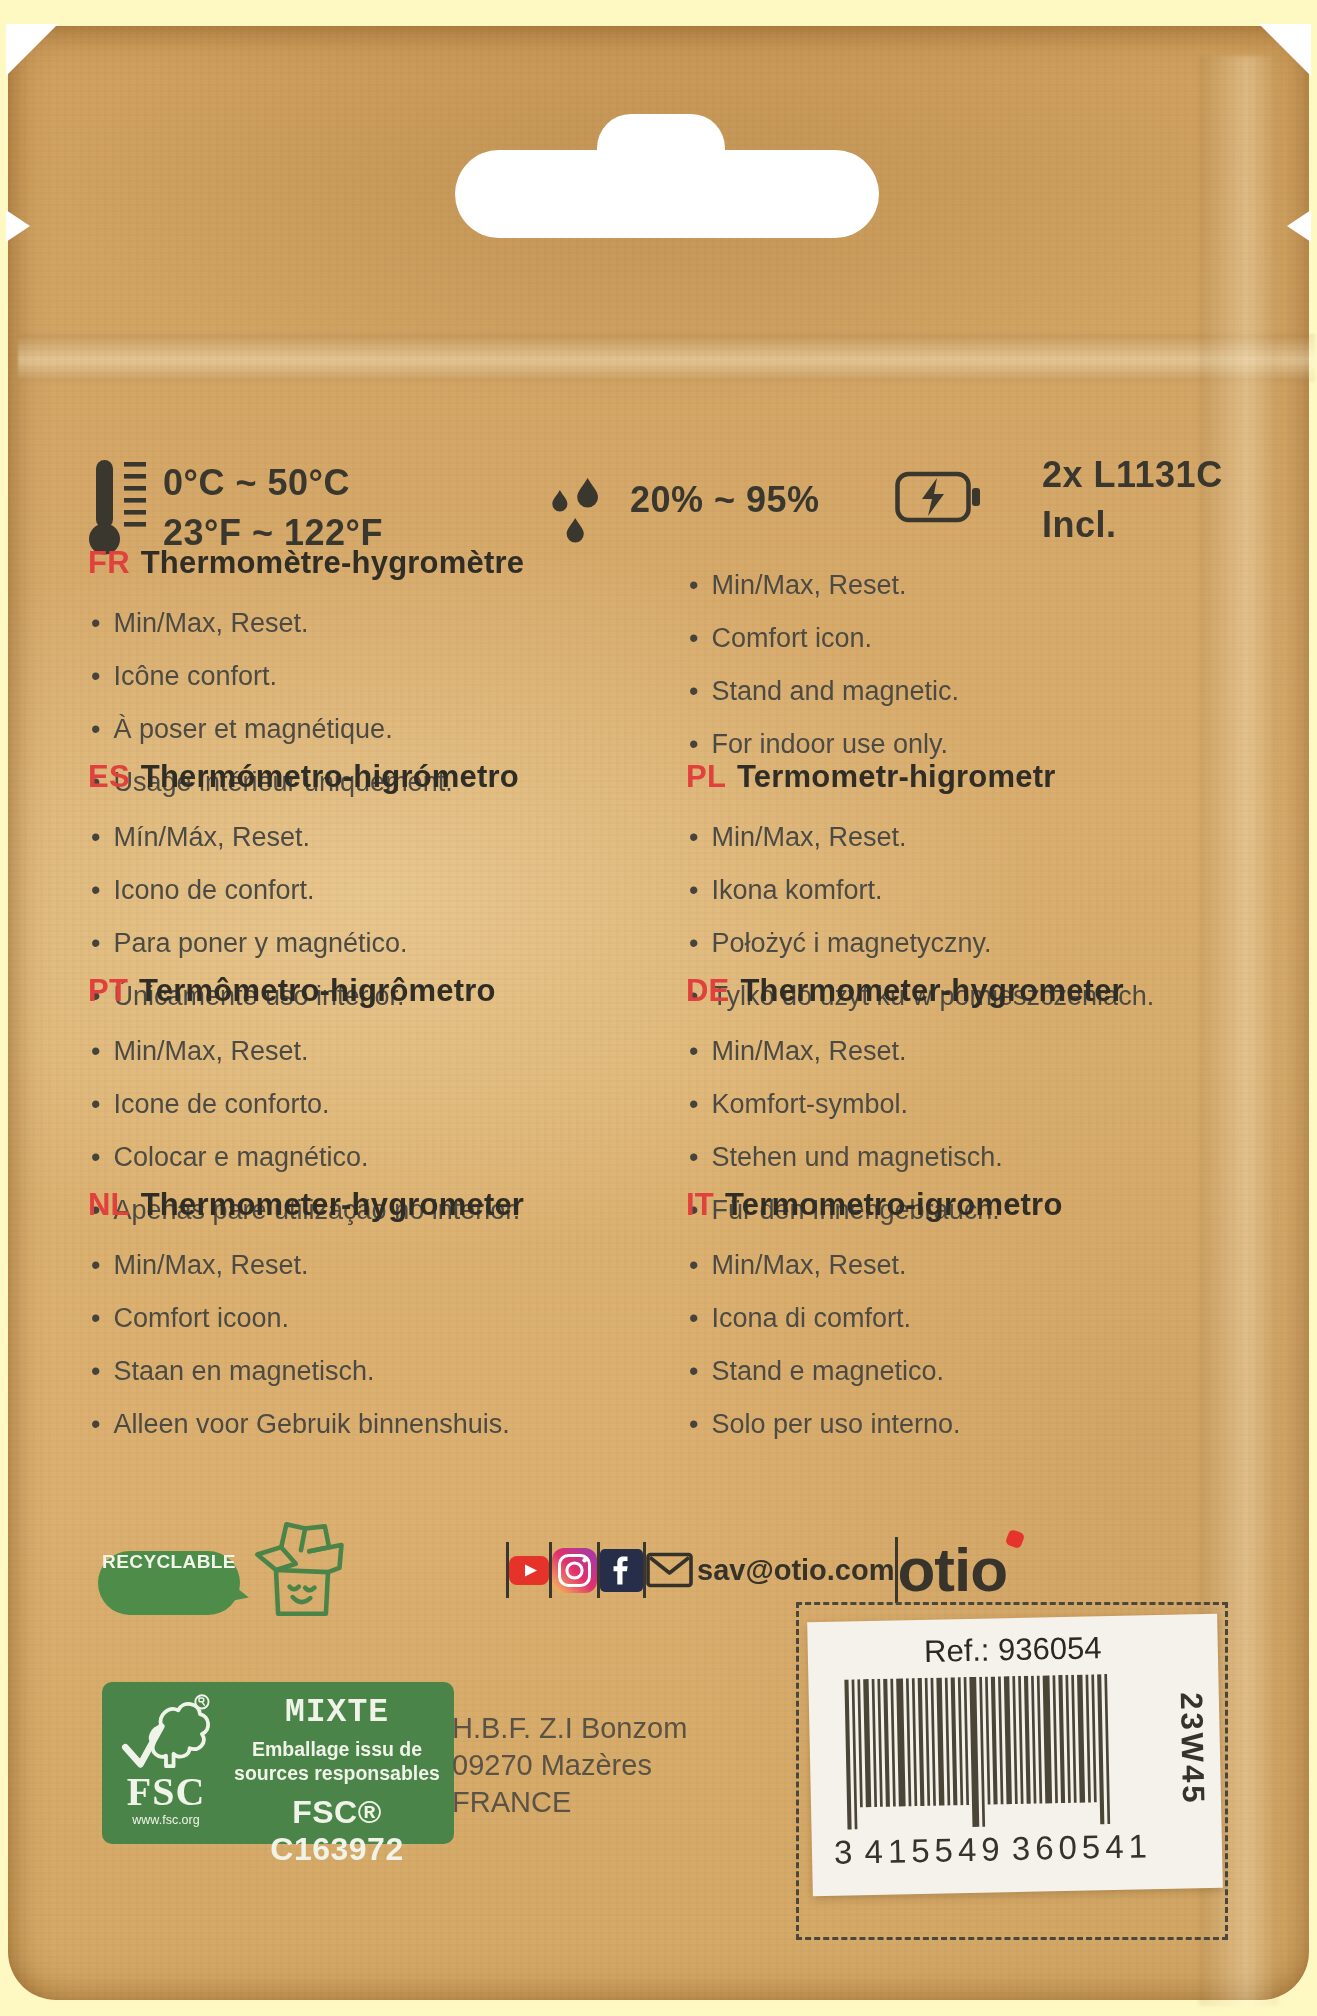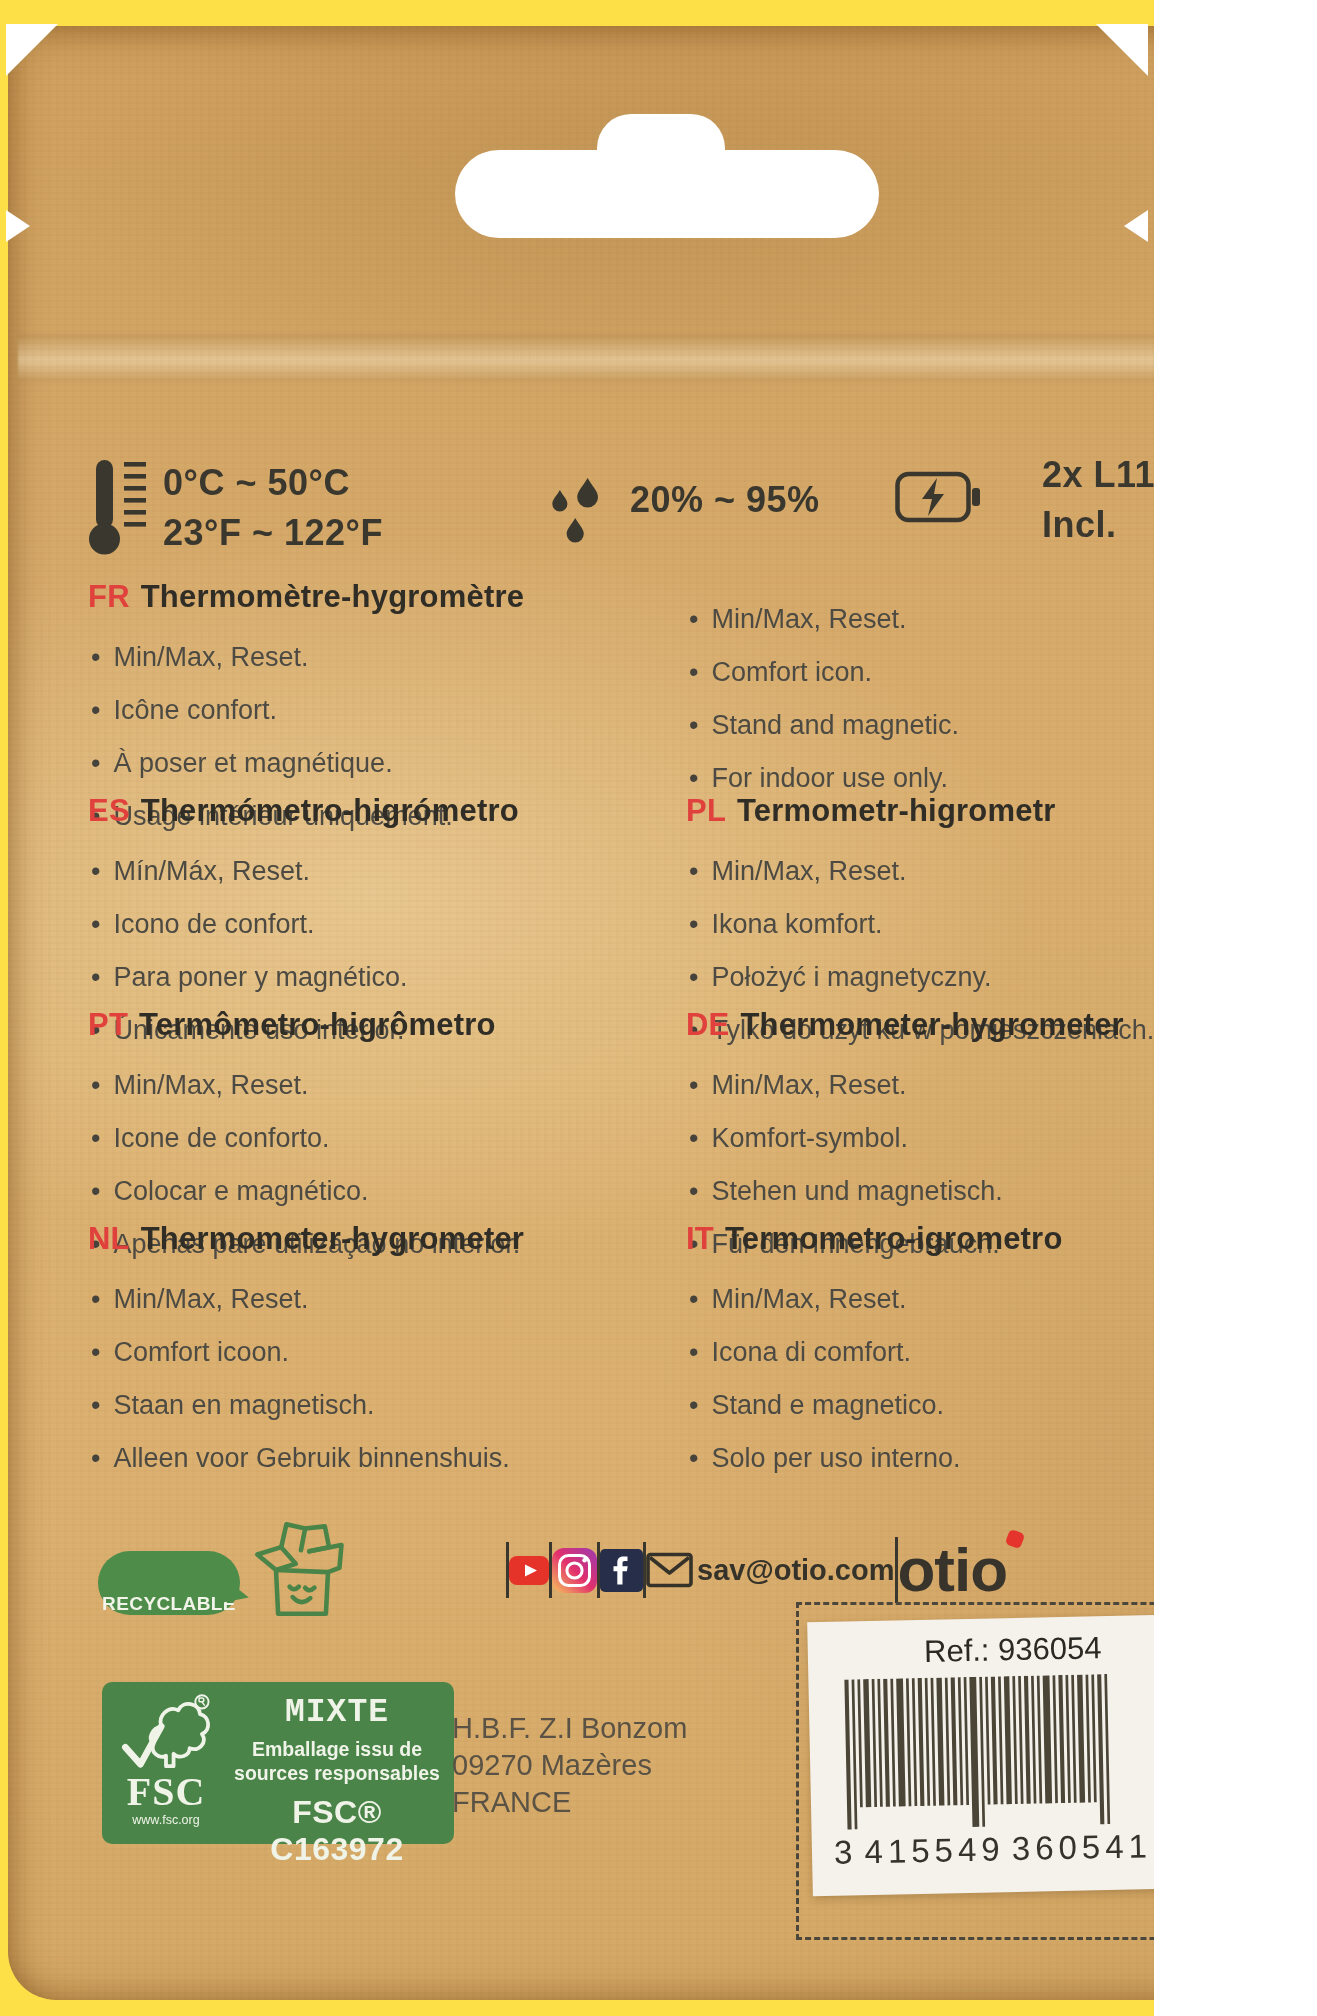--- a/index.html
+++ b/index.html
@@ -1,17 +1,17 @@
 <!DOCTYPE html>
 <html><head>
 <meta charset="utf-8">
 <style>
   html,body{margin:0;padding:0;background:#ffffff;}
   body{font-family:"Liberation Sans", sans-serif;}
-  .canvas{position:relative;width:1154px;height:2016px;background:#fde047;overflow:hidden;}
+  .canvas{position:relative;width:1317px;height:2016px;background:#fef9c3;overflow:hidden;}
 
   
   .package{position:absolute;left:8px;top:26px;width:1301px;height:1974px;
     border-radius:30px 30px 48px 48px;
     background:
       radial-gradient(ellipse 950px 520px at 28% 44%, rgba(255,238,196,0.38), transparent 70%),
       radial-gradient(ellipse 700px 900px at 88% 72%, rgba(120,70,20,0.10), transparent 72%),
       radial-gradient(ellipse 800px 300px at 50% 8%, rgba(110,65,15,0.14), transparent 75%),
       linear-gradient(180deg,#cfa05e 0%,#d2a565 15%,#d7ab6c 30%,#dcb272 52%,#dbb070 76%,#d4a866 100%);
     box-shadow: inset 22px 0 34px -20px rgba(115,70,18,.5),
@@ -41,30 +41,30 @@
   .spec-text{position:absolute;color:#3a372e;font-weight:700;font-size:36px;line-height:50px;letter-spacing:.5px;white-space:nowrap;}
   #temp-text{left:163px;top:458px;}
   #hum-text{left:630px;top:478px;line-height:44px;}
   #batt-text{left:1042px;top:450px;}
   .spec-icon{position:absolute;}
   #thermo-icon{left:88px;top:458px;}
   #drops-icon{left:550px;top:478px;}
   #battery-icon{left:895px;top:471px;}
 
   
-  .langs{position:absolute;left:88px;top:578px;width:1160px;display:grid;grid-template-columns:598px 556px;grid-auto-rows:214px;}
+  .langs{position:absolute;left:88px;top:544px;width:1160px;display:grid;grid-template-columns:598px 556px;grid-auto-rows:214px;}
   .lang-block h3{margin:0;font-size:31px;line-height:38px;font-weight:700;color:#2f2d26;letter-spacing:.2px;white-space:nowrap;}
   .lang-block h3 .code{color:#e0413c;margin-right:11px;}
   .lang-block ul{margin:15px 0 0;padding:0;list-style:none;}
   .lang-block li{height:53px;display:flex;align-items:center;font-size:27px;color:#4c4a42;white-space:nowrap;}
   .lang-block li::before{content:"•";font-size:27px;color:#45433b;margin:0 13px 0 3px;}
 
   
   .bubble{position:absolute;left:98px;top:1551px;width:142px;height:64px;background:#4e8c4a;border-radius:34px;
-    display:flex;align-items:flex-end;justify-content:center;}
+    display:flex;align-items:flex-start;justify-content:center;}
   .bubble::after{content:"";position:absolute;right:-20px;bottom:8px;width:0;height:0;
     border:11px solid transparent;border-left:24px solid #4e8c4a;transform:rotate(14deg);}
   .bubble span{color:#f2f4ea;font-weight:700;font-size:19px;letter-spacing:.4px;}
   #box-icon{position:absolute;left:250px;top:1516px;}
   .social{position:absolute;left:506px;top:1532px;height:76px;display:flex;align-items:center;}
   .sep{width:3px;height:56px;background:#3a372e;}
   .sep.tall{height:66px;}
   .email{font-size:29px;font-weight:700;color:#35322a;margin-left:4px;white-space:nowrap;}
   .otio{position:relative;font-size:62px;font-weight:700;color:#38342c;letter-spacing:-1px;line-height:62px;padding-right:14px;}
   .otio-dot{position:absolute;right:-2px;top:-8px;width:16px;height:16px;background:#e5342b;border-radius:5px;transform:rotate(20deg);}

